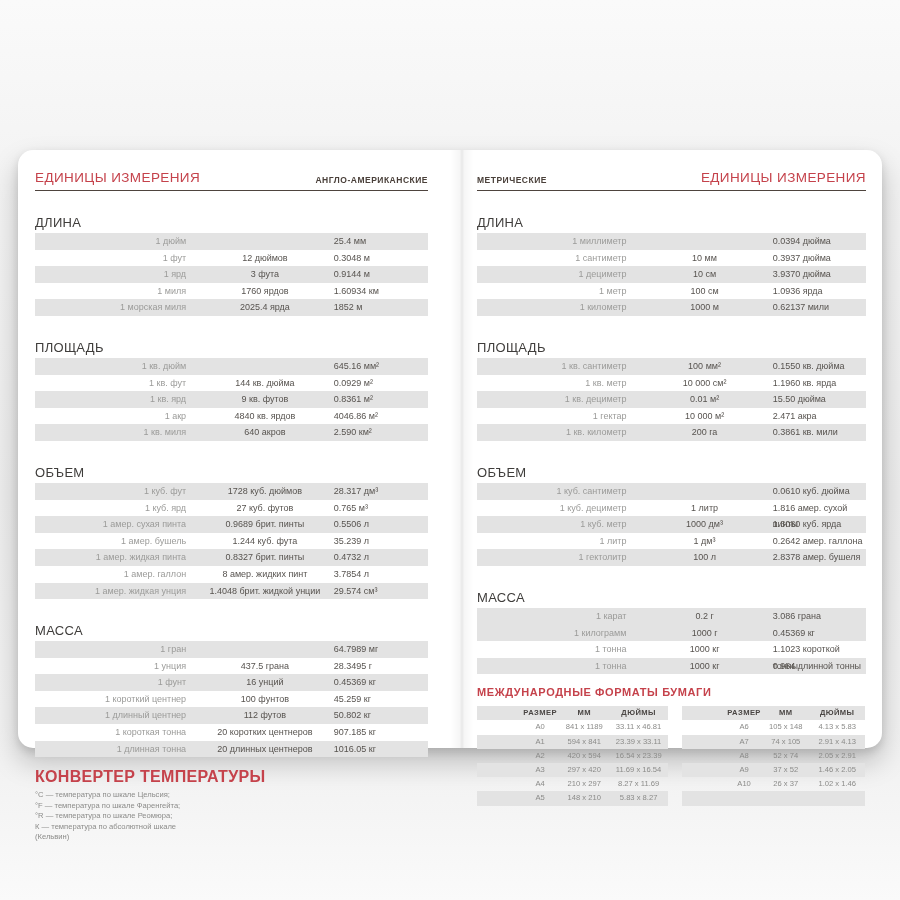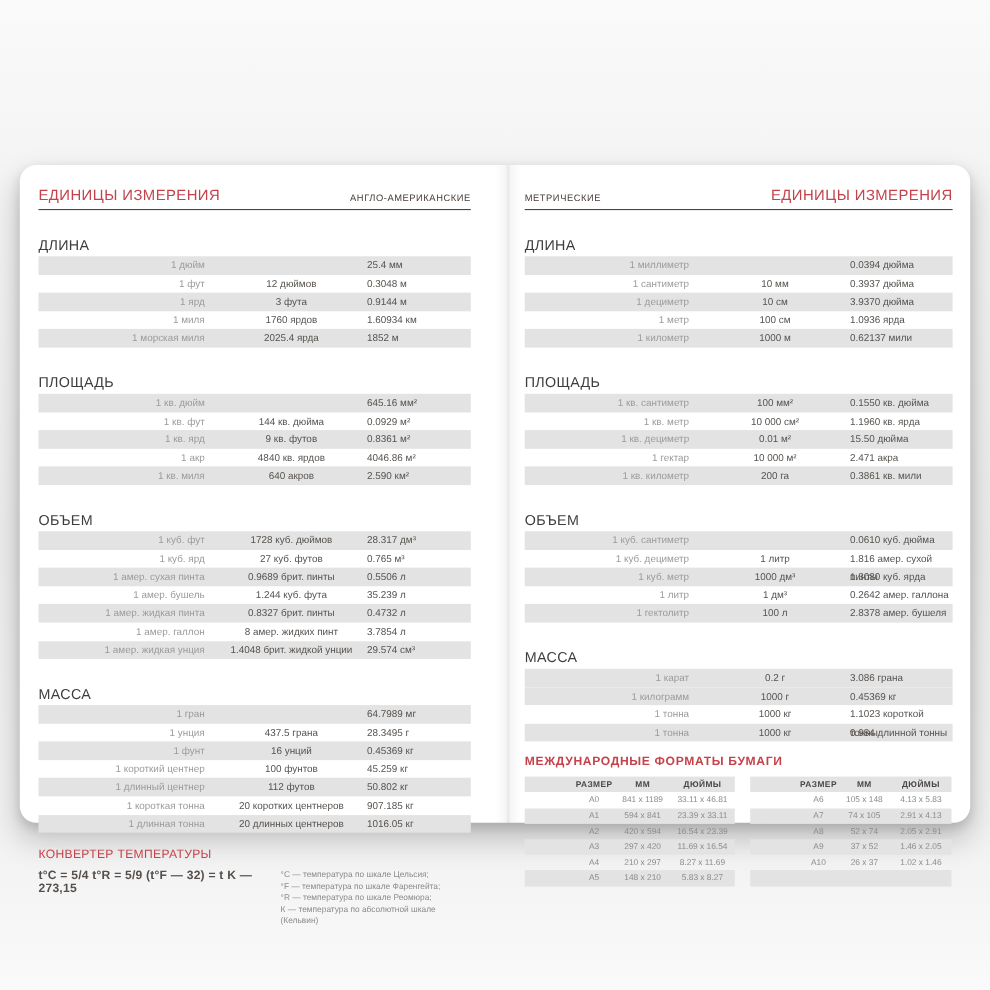--- a/index.html
+++ b/index.html
@@ -20,36 +20,36 @@
     position:absolute;top:0;bottom:0;left:432px;width:24px;
     background:linear-gradient(90deg,rgba(0,0,0,0) 0%,rgba(0,0,0,.035) 40%,rgba(0,0,0,.09) 50%,rgba(0,0,0,.035) 60%,rgba(0,0,0,0) 100%);
     pointer-events:none;
   }
   .page{position:absolute;top:0;height:100%;}
   .page-left{left:17px;width:393px;}
   .page-right{left:459px;width:389px;}
 
   .page-header{display:flex;justify-content:space-between;align-items:flex-end;padding-top:11px;height:24px;}
   .red-title{color:#c5424b;font-weight:normal;font-size:13.5px;letter-spacing:.4px;margin-top:36px;}
-  .sub-title{color:#4a403a;font-weight:normal;font-size:8.5px;letter-spacing:.5px;}
+  .sub-title{color:#4a403a;font-weight:bold;font-size:8.5px;letter-spacing:.5px;}
   .header-rule{border:0;border-top:1.3px solid #4e443e;margin:5px 0 0 0;}
 
   .section-label{
     margin:26px 0 4px;height:12px;line-height:12px;
     color:#3f3d3b;font-weight:normal;font-size:13px;letter-spacing:.3px;
   }
   .rows{display:block;}
   .row{display:flex;height:16.6px;line-height:16.6px;font-size:9px;}
   .row.stripe{background:#e3e3e3;}
   .c1{width:41%;text-align:right;padding-right:10px;box-sizing:border-box;color:#9b9b99;}
   .c2{width:35%;text-align:center;color:#57534f;}
   .c3{width:24%;text-align:left;color:#57534f;}
 
   .temp-block{margin-top:13px;}
-  .temp-title{color:#c5424b;font-weight:normal;font-size:11px;letter-spacing:.3px;height:14px;line-height:14px;}
+  .temp-title{color:#c5424b;font-weight:bold;font-size:16px;letter-spacing:.3px;height:14px;line-height:14px;}
   .temp-body{display:flex;margin-top:6px;}
   .temp-formula{width:56%;color:#55504c;font-weight:bold;font-size:11px;letter-spacing:.2px;}
   .temp-notes{width:44%;color:#8b8b89;font-size:7.6px;line-height:10.5px;}
 
   .paper-block{margin-top:11px;}
   .paper-title{color:#c5424b;font-weight:bold;font-size:11px;letter-spacing:.6px;height:14px;line-height:14px;}
   .paper-tables{display:flex;gap:14px;margin-top:7px;}
   .paper-table{width:191px;}
   .paper-table.second{width:183px;}
   .prow{display:flex;height:14.2px;line-height:14.2px;font-size:7.6px;}
@@ -203,21 +203,20 @@
               <span class="c1">1 длинная тонна</span>
               <span class="c2">20 длинных центнеров</span>
               <span class="c3">1016.05 кг</span>
             </div>
           </div>
         </div>
 
       <div class="temp-block">
         <div class="temp-title">КОНВЕРТЕР ТЕМПЕРАТУРЫ</div>
         <div class="temp-body">
-          <div class="temp-formula">t°C = 5/4 t°R = 5/9 (t°F — 32) = t K — 273,15</div>
           <div class="temp-notes" id="temp-notes">
               <div>°C — температура по шкале Цельсия;</div>
               <div>°F — температура по шкале Фаренгейта;</div>
               <div>°R — температура по шкале Реомюра;</div>
               <div>К — температура по абсолютной шкале (Кельвин)</div>
             </div>
         </div>
       </div>
     </div>
 

